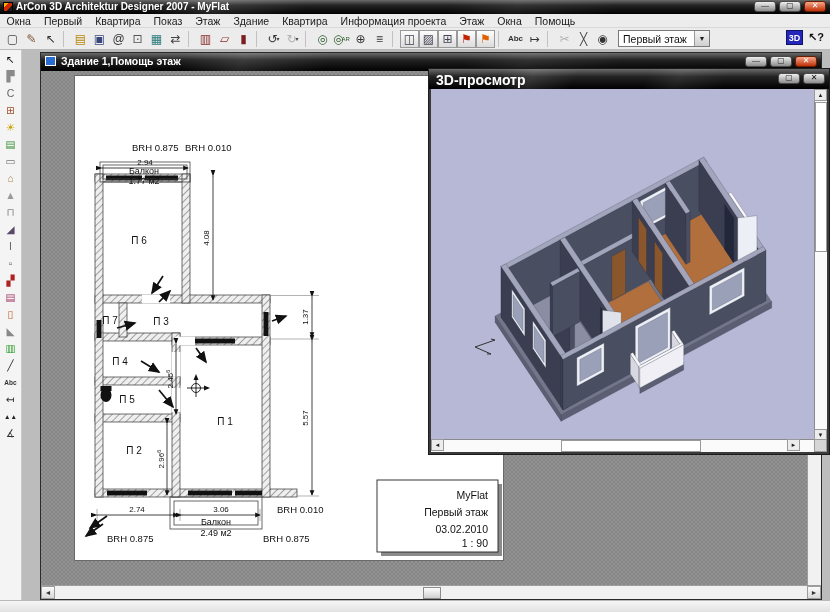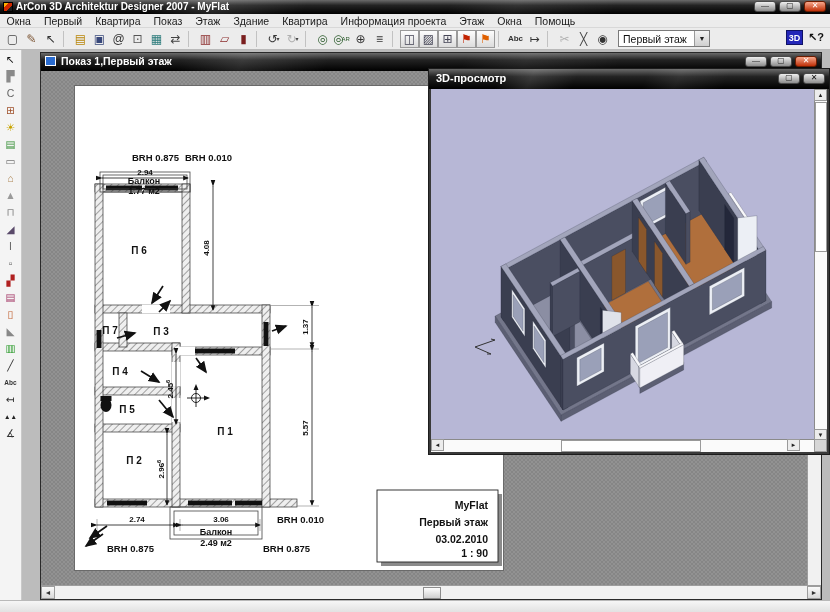--- a/index.html
+++ b/index.html
@@ -60,36 +60,36 @@
   #dwtitle { height:18px; }
   #dwtitle .ttext { font-size:10.5px; position:absolute; left:20px; top:2px; }
   #doc-icon { position:absolute; left:4px; top:3px; width:11px; height:10px; border:1px solid #fff;
     background:#2a6cd0; z-index:2; }
   #dwtitle .winbtns { top:3px; }
   #dwcontent { position:absolute; left:0; top:18px; width:780px; height:516px;
     background:#929292;
     background-image:linear-gradient(45deg,#868686 25%,transparent 25%,transparent 75%,#868686 75%),
                      linear-gradient(45deg,#868686 25%,transparent 25%,transparent 75%,#868686 75%);
     background-size:4px 4px; background-position:0 0,2px 2px; overflow:hidden; }
-  #paper { position:absolute; left:33px; top:14px; width:430px; height:486px; background:#fff;
-    border:1px solid #6a6a6a;font-weight:bold; }
+  #paper { position:absolute; left:33px; top:4px; width:430px; height:486px; background:#fff;
+    border:1px solid #6a6a6a; }
   #paper svg { display:block; }
 
   
   .hscroll { position:absolute; left:0; bottom:0; width:780px; height:14px; background:#f1f1f1; border-top:1px solid #9d9d9d; }
   .sbtn { position:absolute; width:14px; height:13px; background:linear-gradient(#fafafa,#d9d9d9);
     border:1px solid #9d9d9d; font-size:7px; text-align:center; line-height:12px; color:#333; }
   .hthumb { position:absolute; top:1px; left:382px; width:18px; height:12px;
     background:linear-gradient(#fdfdfd,#cfcfcf); border:1px solid #8d8d8d; }
   #dvscroll { position:absolute; right:0; top:18px; width:14px; height:516px; background:#f1f1f1; border-left:1px solid #9d9d9d; }
 
   
   #viewer { left:428px; top:68px; width:402px; height:387px; border:1px solid #1c1c1c; background:#3a3a3a; z-index:20; }
   #vtitle { height:20px; }
-  #vtitle .ttext { font-size:11px; font-weight:bold; position:absolute; left:7px; top:3px; }
+  #vtitle .ttext { font-size:14px; font-weight:bold; position:absolute; left:7px; top:3px; }
   #vtitle .winbtns { top:4px; }
   #vcontent { position:absolute; left:2px; top:20px; width:383px; height:352px; background:#b7b7d6; overflow:hidden; }
   #vvscroll { position:absolute; right:2px; top:20px; width:13px; height:352px; background:#fafafa; border-left:1px solid #8a8a8a; }
   #vhscroll { position:absolute; left:2px; bottom:2px; width:383px; height:13px; background:#fafafa; border-top:1px solid #8a8a8a; }
   .vsbtn { position:absolute; width:13px; height:12px; background:#ececec; border:1px solid #9a9a9a;
     font-size:6px; text-align:center; line-height:11px; color:#222; }
   #vvthumb { position:absolute; left:0px; top:13px; width:12px; height:150px; background:#fff; border:1px solid #9a9a9a; }
   #vhthumb { position:absolute; left:130px; top:0px; width:140px; height:12px; background:#fff; border:1px solid #9a9a9a; }
   #vcorner { position:absolute; right:2px; bottom:2px; width:13px; height:13px; background:#d6d6d6; border:1px solid #9a9a9a; }
 
@@ -307,21 +307,21 @@
     <span class="ltbtn">
       <span class="glyph" style="color: rgb(51, 51, 51);">∡</span>
     </span>
   </div>
 
 <div class="abs" id="mdi"></div>
 
 <div class="abs" id="docwin">
   <div class="glossy" id="dwtitle">
     <span id="doc-icon"></span>
-    <span class="ttext">Показ 1,Первый этаж</span>
+    <span class="ttext">Здание 1,Помощь этаж</span>
     <span class="winbtns">
       <span class="wb">—</span>
       <span class="wb">▢</span>
       <span class="wb wb-close">✕</span>
     </span>
   </div>
 
   <div id="dwcontent">
     <div id="paper">
 

